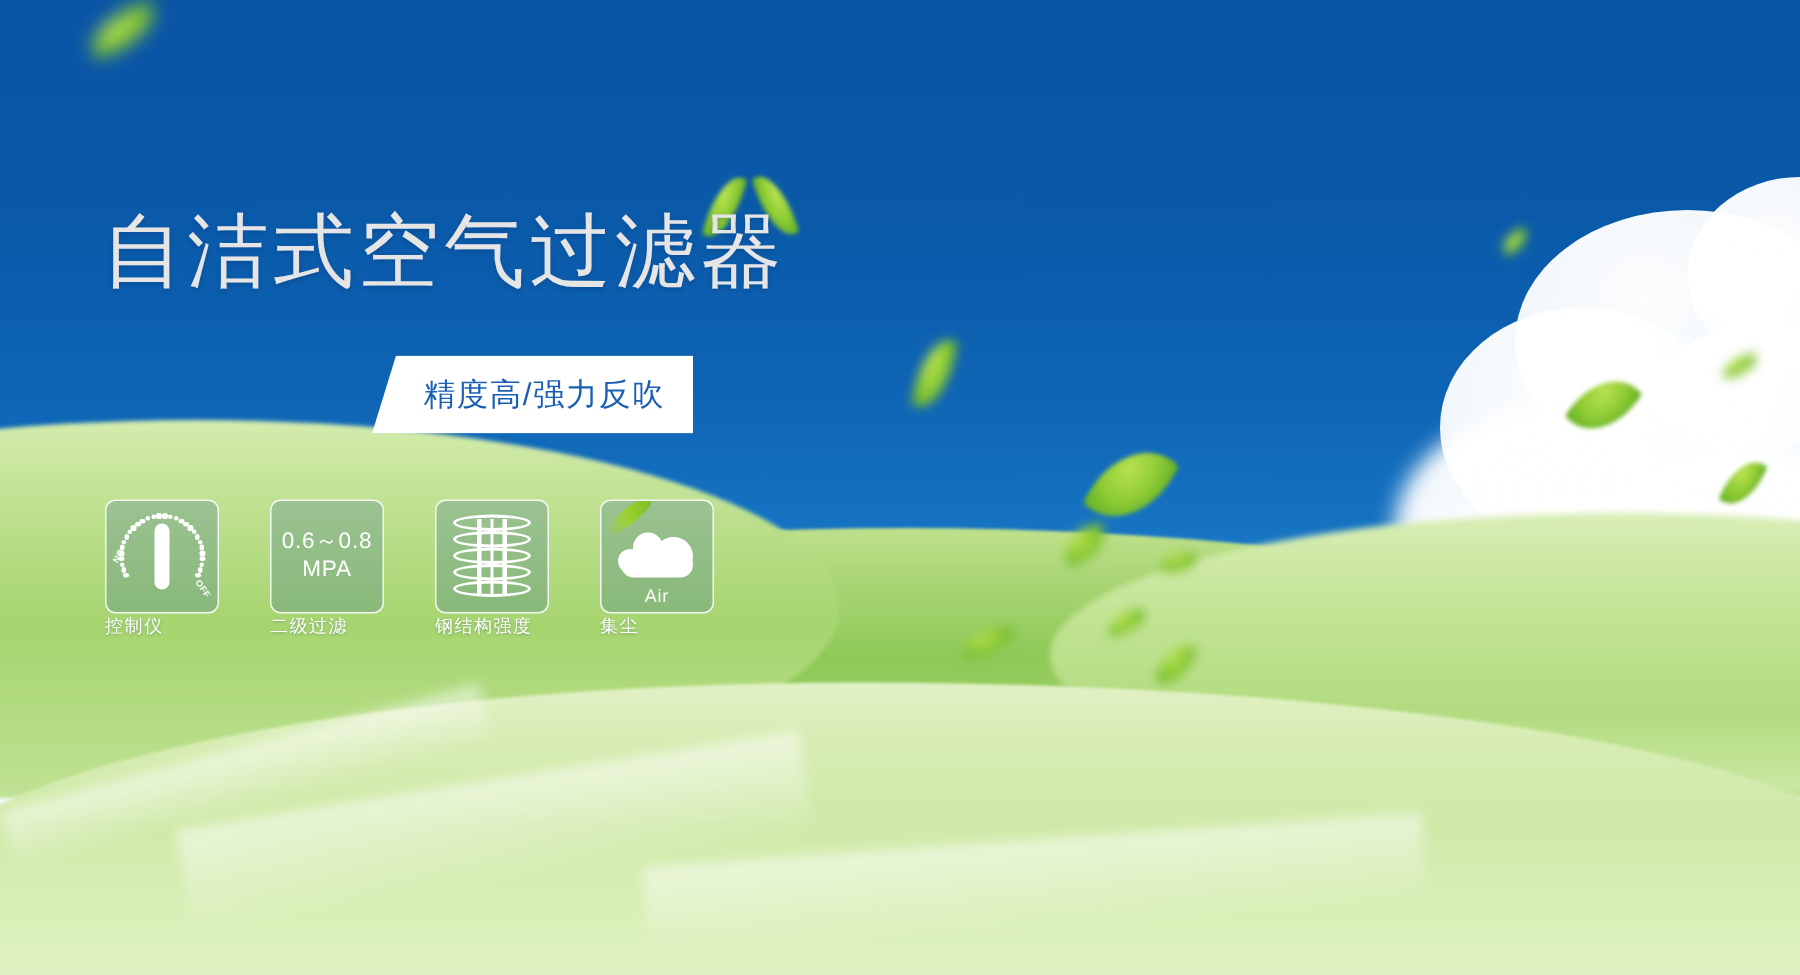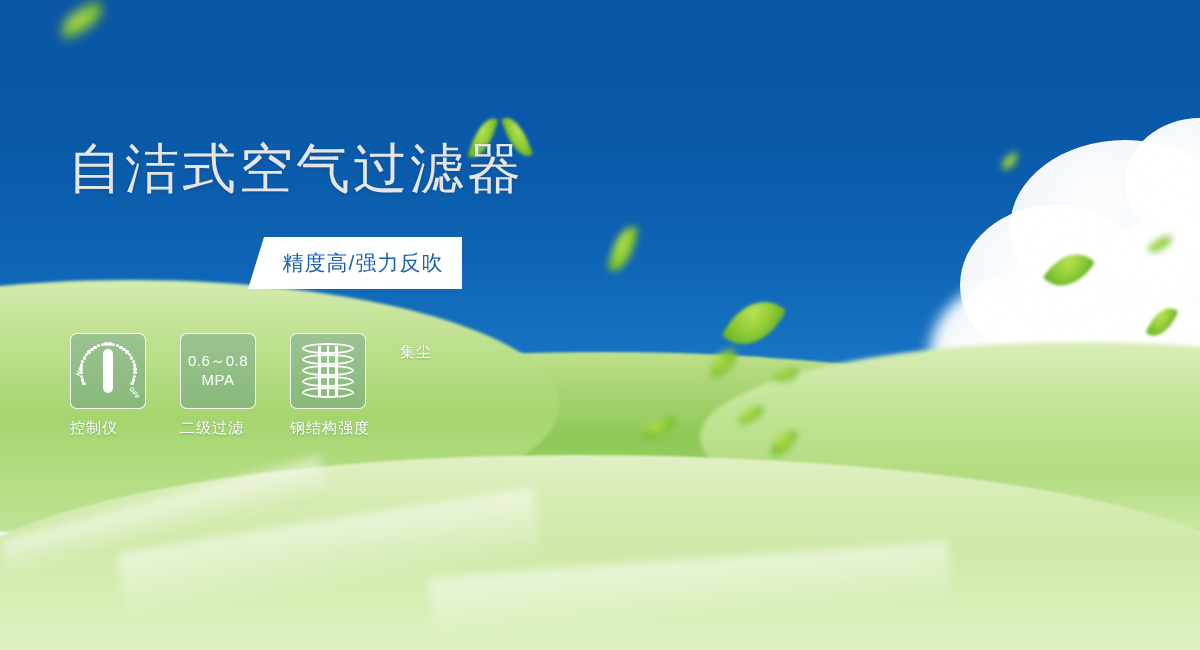--- a/index.html
+++ b/index.html
@@ -239,23 +239,22 @@
     overflow: hidden;
   }
   .feature-text {
     color: #ffffff;
     font-size: 15px;
     line-height: 1.25;
     text-align: center;
     letter-spacing: 0.5px;
   }
   .feature-caption {
-    margin-top: 10px;
     color: #ffffff;
-    font-size: 15px;
+    font-size: 12px;
     letter-spacing: 1px;
     white-space: nowrap;
     text-shadow: 0 1px 2px rgba(0,40,90,0.3);
   }
 
   
   .gauge {
     position: relative;
     width: 62px;
     height: 62px;
@@ -490,17 +489,27 @@
           <div class="ring" style="top:22px;"></div>
           <div class="ring" style="top:33px;"></div>
           <div class="ring" style="top:44px;"></div>
         </div>
       </div>
       <div class="feature-caption">钢结构强度</div>
     </div>
 
 
     <div class="feature">
+      <div class="feature-box">
+        <div class="airicon">
+          <div class="streak"></div>
+          <div class="puff" style="left:4px;  top:24px; width:16px; height:16px;"></div>
+          <div class="puff" style="left:14px; top:13px; width:20px; height:20px;"></div>
+          <div class="puff" style="left:28px; top:16px; width:26px; height:26px;"></div>
+          <div class="base"></div>
+          <div class="air-label">Air</div>
+        </div>
+      </div>
       <div class="feature-caption">集尘</div>
     </div>
 
   </div>
 </div>
 
 </body></html>

